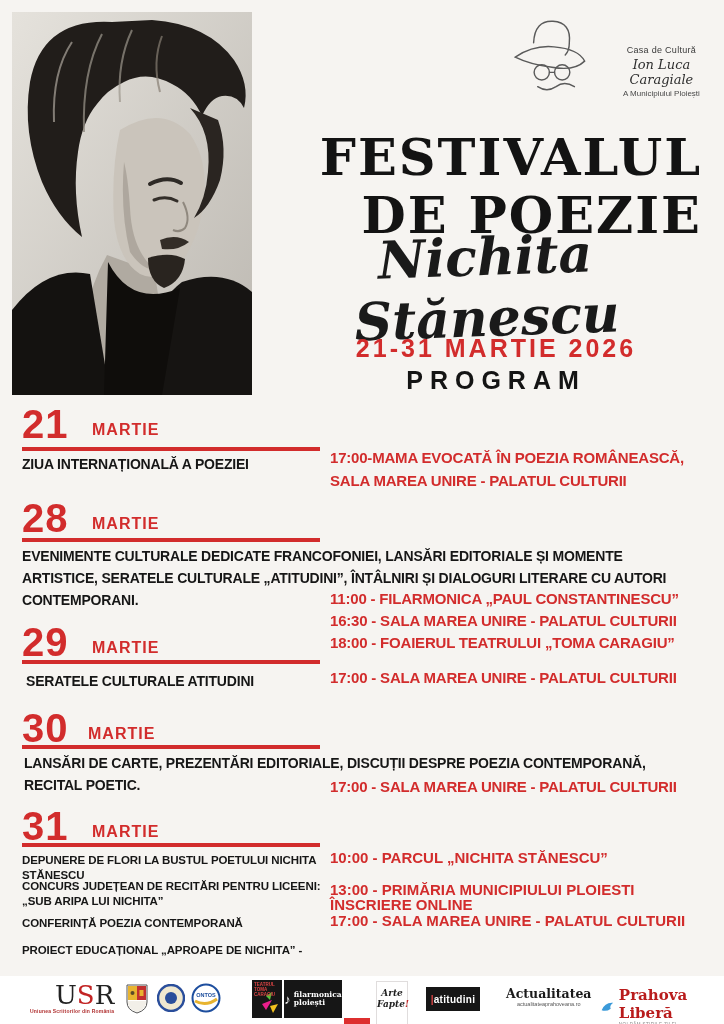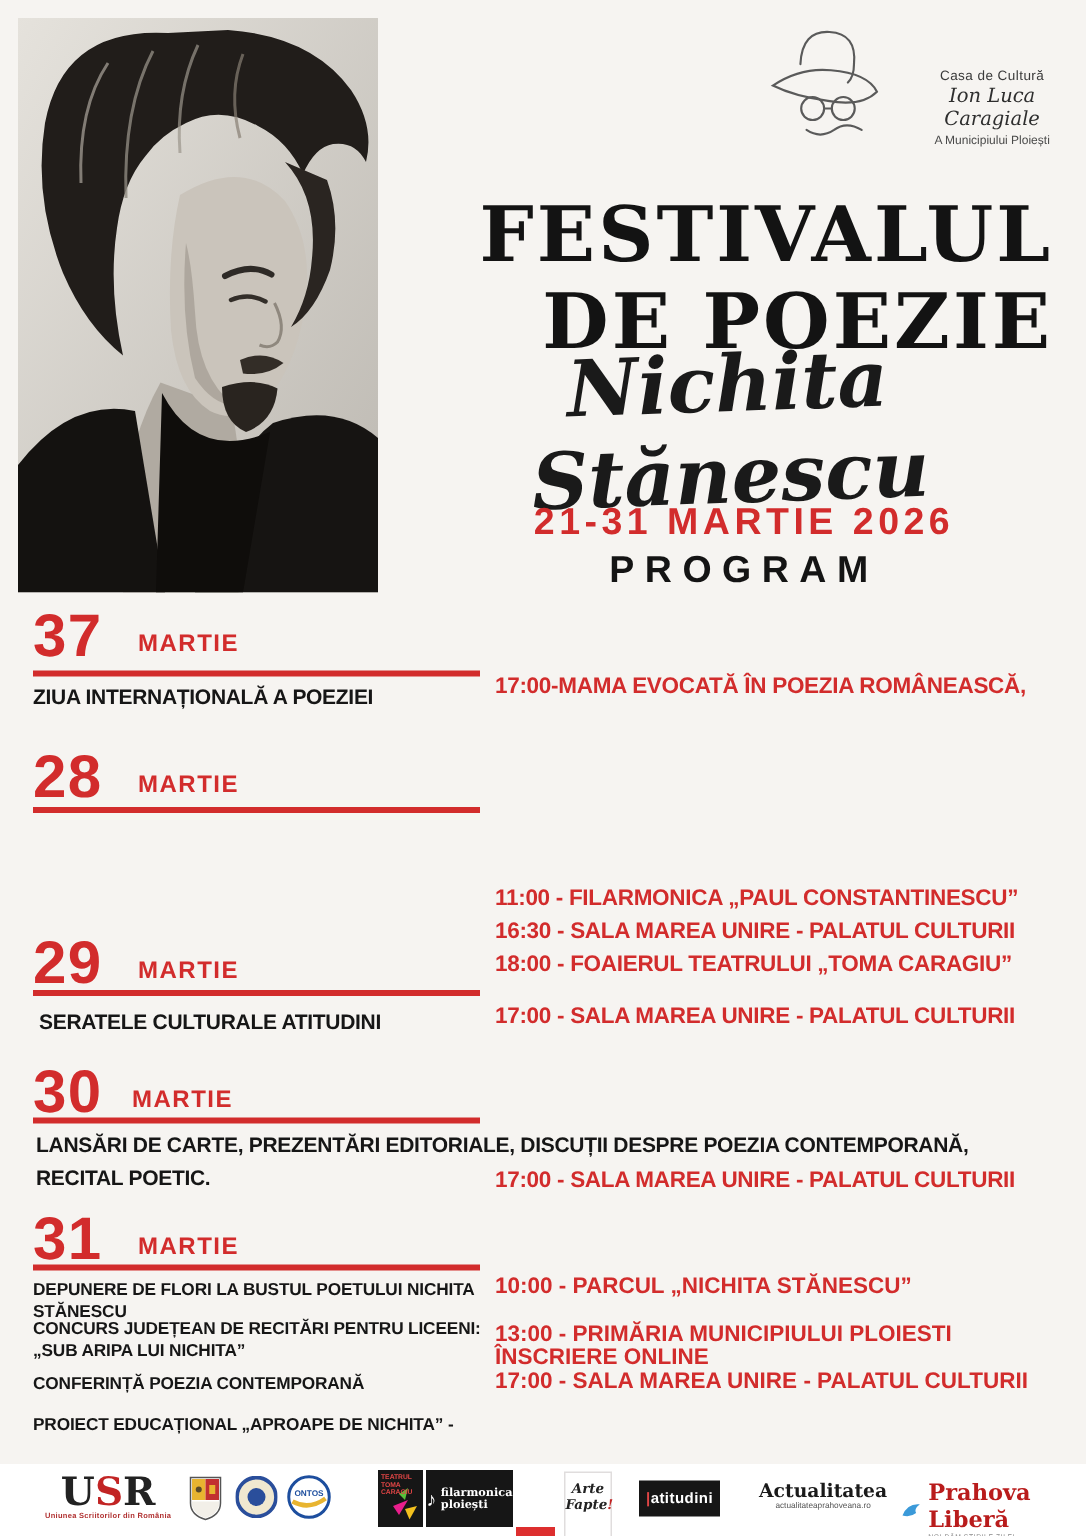--- a/index.html
+++ b/index.html
@@ -42,21 +42,21 @@
     color:var(--ink);letter-spacing:-0.2px;}
   .times{position:absolute;left:330px;width:392px;font-weight:bold;font-size:15px;line-height:23px;
     color:var(--red);letter-spacing:-0.2px;}
   .item-label{position:absolute;left:22px;width:305px;font-weight:bold;font-size:11.5px;
     line-height:15px;color:var(--ink);letter-spacing:-0.1px;}
   .item-label .c{display:block;}
   .item-time{position:absolute;left:330px;width:392px;font-weight:bold;font-size:15px;color:var(--red);}
   
   .footer{position:absolute;left:0;top:976px;width:724px;height:48px;background:#ffffff;}
   .flogo{position:absolute;}
-  .usr-letters{font-family:"DejaVu Serif",serif;font-weight:bold;font-size:26px;line-height:26px;color:#222;}
+  .usr-letters{font-family:"DejaVu Serif",serif;font-weight:normal;font-size:26px;line-height:26px;color:#222;text-align:right;}
   .usr-s{color:#c22424;}
   .usr-cap{font-size:5px;font-weight:bold;color:#b03030;letter-spacing:.2px;}
   .box-black{background:#161616;color:#fff;}
   .teatru-box{width:30px;height:38px;position:relative;}
   .teatru-txt{position:absolute;left:2px;top:2px;font-size:4.5px;font-weight:bold;color:#e04545;line-height:5px;}
   .fil-box{width:58px;height:38px;display:flex;align-items:center;justify-content:center;gap:3px;}
   .fil-note{font-size:13px;}
   .fil-txt{font-family:"DejaVu Serif",serif;font-weight:bold;font-size:7.5px;line-height:8px;}
   .inca-box{width:26px;height:38px;background:#dd2f2f;position:relative;color:#fff;text-align:center;}
   .inca-script{font-family:"DejaVu Serif",serif;font-style:italic;font-size:11px;padding-top:8px;}
@@ -124,31 +124,37 @@
       <div class="casa-l3">A Municipiului Ploiești</div>
     </div>
   </div>
 
   <div class="title-line t1">FESTIVALUL</div>
   <div class="title-line t2">DE POEZIE</div>
   <div class="script-name">Nichita Stănescu</div>
   <div class="dates">21-31 MARTIE 2026</div>
   <div class="program">PROGRAM</div>
 
-  <div class="num" style="top:402px">37</div>
+  <div class="num" style="top:402px">21</div>
   <div class="month" style="top:421px">MARTIE</div>
   <div class="rule" style="top:447px"></div>
   <div class="desc" style="top:453px">ZIUA INTERNAȚIONALĂ A POEZIEI</div>
   <div class="times" style="top:446px">
     <div>17:00-MAMA EVOCATĂ ÎN POEZIA ROMÂNEASCĂ,</div>
+    <div>SALA MAREA UNIRE - PALATUL CULTURII</div>
   </div>
 
   <div class="num" style="top:496px">28</div>
   <div class="month" style="top:515px">MARTIE</div>
   <div class="rule" style="top:538px"></div>
+  <div class="desc" style="top:545px">
+    <div>EVENIMENTE CULTURALE DEDICATE FRANCOFONIEI, LANSĂRI EDITORIALE ȘI MOMENTE</div>
+    <div>ARTISTICE, SERATELE CULTURALE „ATITUDINI”, ÎNTÂLNIRI ȘI DIALOGURI LITERARE CU AUTORI</div>
+    <div>CONTEMPORANI.</div>
+  </div>
   <div class="times" style="top:588px;line-height:22px">
     <div>11:00 - FILARMONICA „PAUL CONSTANTINESCU”</div>
     <div>16:30 - SALA MAREA UNIRE - PALATUL CULTURII</div>
     <div>18:00 - FOAIERUL TEATRULUI „TOMA CARAGIU”</div>
   </div>
 
   <div class="num" style="top:620px">29</div>
   <div class="month" style="top:639px">MARTIE</div>
   <div class="rule" style="top:660px"></div>
   <div class="desc" style="top:670px;left:26px">SERATELE CULTURALE ATITUDINI</div>

